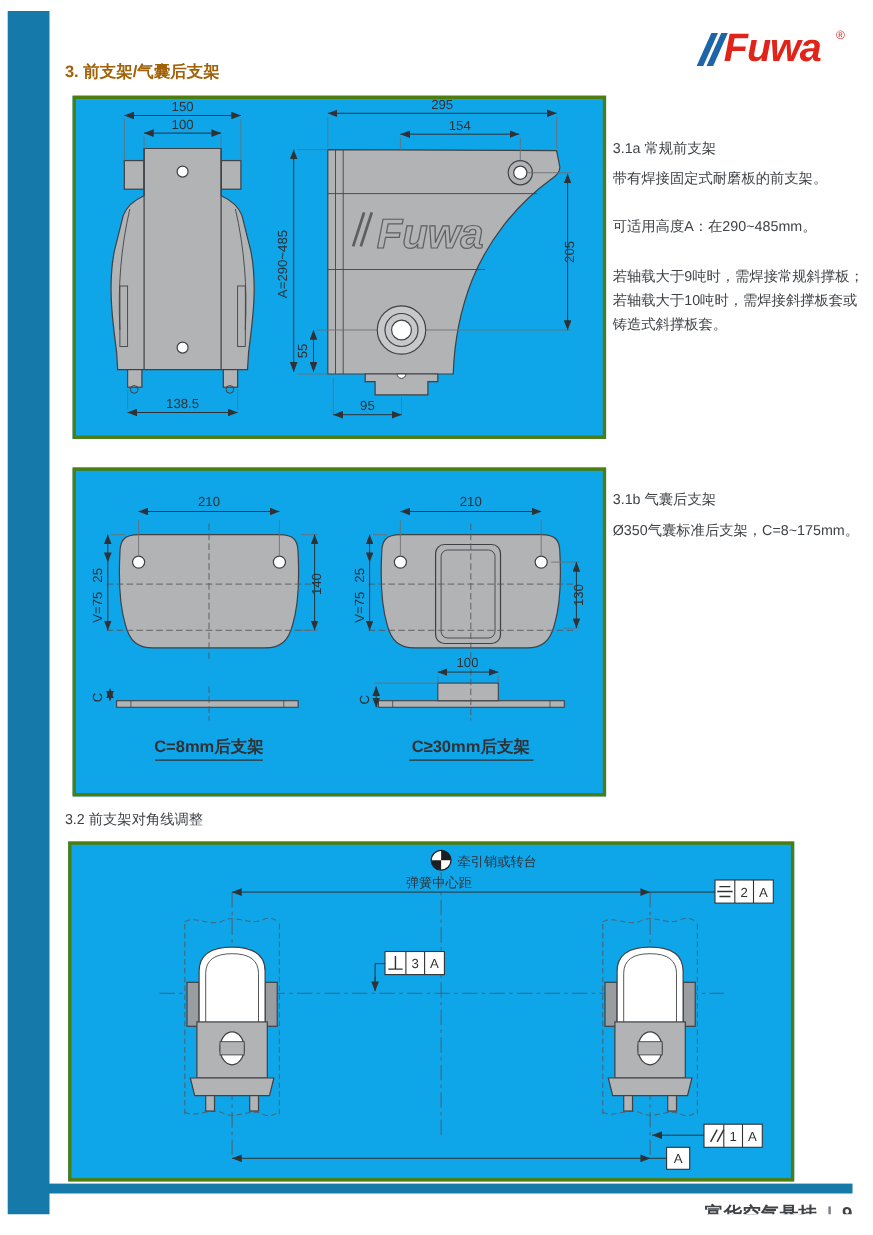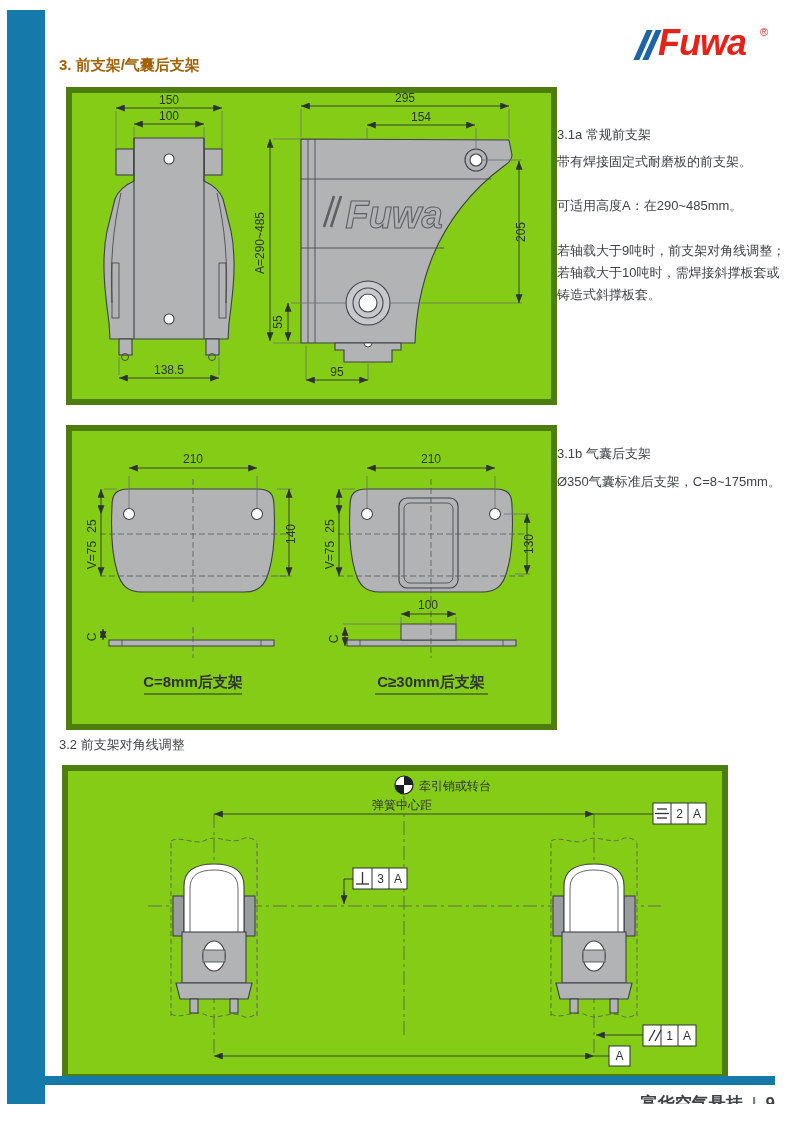--- a/index.html
+++ b/index.html
@@ -8,21 +8,21 @@
   .accent-v{position:absolute;left:7px;top:10px;width:38px;height:1100px;background:#157aa9;}
   .accent-h{position:absolute;left:44px;top:1076px;width:731px;height:9px;background:#157aa9;}
   .logo{position:absolute;left:638px;top:26px;width:150px;height:44px;}
   .logo .sl{position:absolute;top:4px;width:6px;height:30px;background:#1d64a8;transform:skewX(-24deg);}
   .logo .s1{left:2px;} .logo .s2{left:11px;}
   .logo .txt{position:absolute;left:20px;top:-4px;font-size:36px;font-weight:bold;font-style:italic;
              color:#e2231a;letter-spacing:-1px;}
   .logo .reg{position:absolute;left:122px;top:0px;font-size:11px;color:#e2231a;font-style:normal;}
   .title{position:absolute;left:59px;top:56px;font-size:15px;font-weight:bold;color:#a16207;}
   .s32head{position:absolute;left:59px;top:736px;font-size:13px;color:#3f4347;}
-  .box{position:absolute;background:#84cc16;border:6px solid #4d7c0f;}
+  .box{position:absolute;background:#0ea5e9;border:3px solid #4d7c0f;}
   .box1{left:66px;top:87px;width:479px;height:306px;}
   .box2{left:66px;top:425px;width:479px;height:293px;text-decoration:underline;}
   .box3{left:62px;top:765px;width:654px;height:303px;}
   .coltext{position:absolute;left:557px;width:230px;font-size:13px;line-height:22px;color:#3f4347;
            white-space:pre-line;}
   .t1{top:96px;} .t2{top:124px;} .t3{top:151px;} .t4{top:195px;} .t5{top:240px;}
   .t6{top:443px;} .t7{top:471px;}
   .footer-text{position:absolute;top:1092px;right:19px;font-size:17px;color:#3f4347;font-weight:bold;}
   .footer-text .div{margin:0 9px;color:#7a7e82;}
   svg{display:block;}
@@ -138,21 +138,21 @@
       <text class="dimtxt" x="192" y="150" text-anchor="middle" transform="rotate(-90 192 150)">A=290~485</text>
       <text class="dimtxt" x="453" y="139" text-anchor="middle" transform="rotate(-90 453 139)">205</text>
       <text class="dimtxt" x="210" y="229" text-anchor="middle" transform="rotate(-90 210 229)">55</text>
       <text class="dimtxt" x="265" y="283" text-anchor="middle">95</text>
     </svg>
   </div>
 
   <div class="coltext t2">3.1a 常规前支架</div>
   <div class="coltext t3">带有焊接固定式耐磨板的前支架。</div>
   <div class="coltext t4">可适用高度A：在290~485mm。</div>
-  <div class="coltext t5">若轴载大于9吨时，前支架对角线调整；
+  <div class="coltext t5">若轴载大于9吨时，需焊接常规斜撑板；
 若轴载大于10吨时，需焊接斜撑板套或
 铸造式斜撑板套。</div>
 
   <div class="box box2">
     <svg width="479" height="293" viewBox="0 0 479 293">
       <defs>
         <marker id="arr2" markerUnits="userSpaceOnUse" markerWidth="9" markerHeight="7" refX="8.8" refY="3.5" orient="auto-start-reverse">
           <path d="M0,0 L9,3.5 L0,7 Z" fill="#2f3235"></path>
         </marker>
       </defs>

